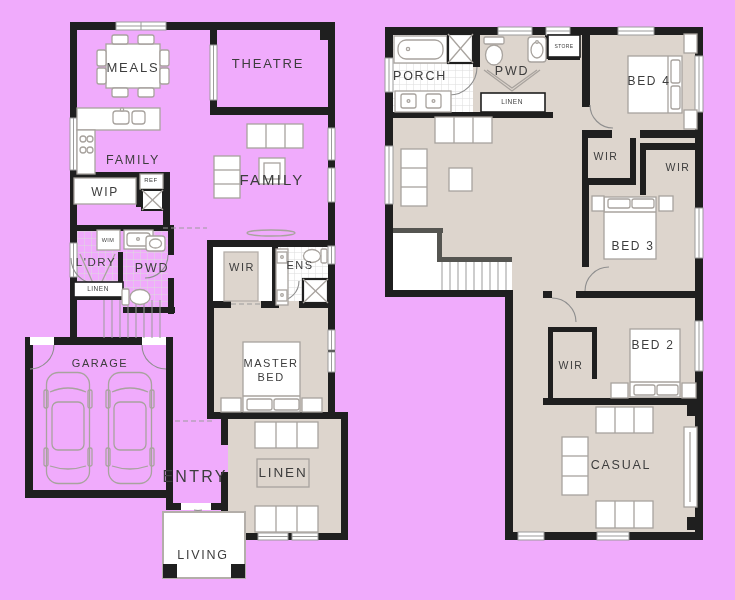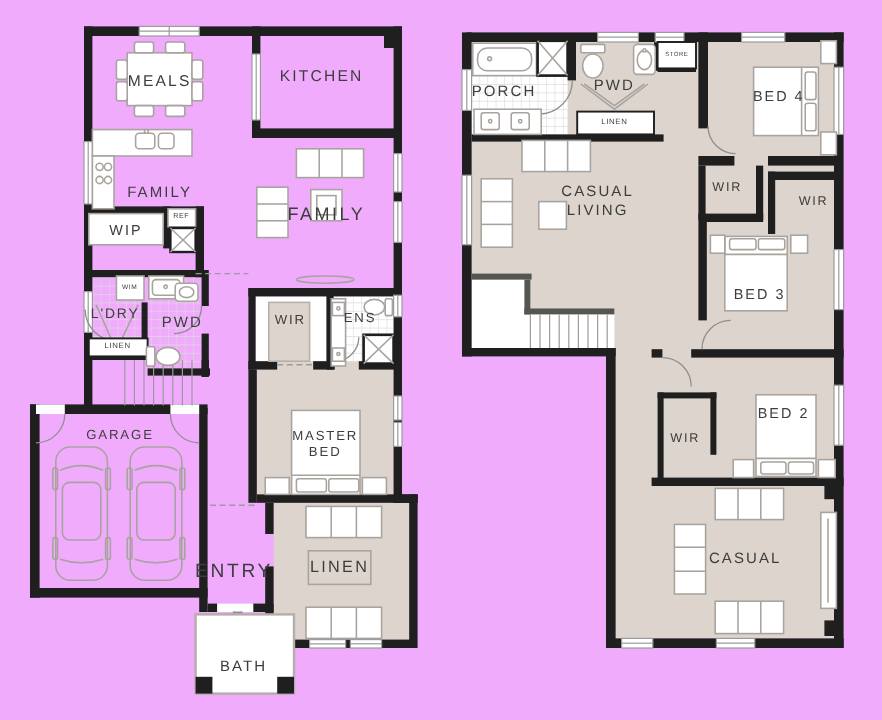--- a/index.html
+++ b/index.html
@@ -459,43 +459,42 @@
         <g>
               <rect x="684" y="427" width="13" height="80"></rect>
               <line x1="690" y1="432" x2="690" y2="502"></line>
             </g>
       </g>
     </g>
   </g>
 </svg>
 
 <div class="lbl" style="left:133px;top:68px;font-size:13px">MEALS</div>
-<div class="lbl" style="left:268px;top:64px;font-size:13px">KITCHEN</div>
+<div class="lbl" style="left:268px;top:64px;font-size:13px">THEATRE</div>
 <div class="lbl" style="left:133px;top:161px;font-size:12.5px">FAMILY</div>
 <div class="lbl" style="left:272px;top:180px;font-size:15px">FAMILY</div>
 <div class="lbl" style="left:105px;top:192px;font-size:12px">WIP</div>
 <div class="lbl small" style="left:151px;top:181px;font-size:6px">REF</div>
 <div class="lbl small" style="left:108px;top:240px;font-size:5.5px">WIM</div>
 <div class="lbl" style="left:96px;top:262px;font-size:11.5px">L'DRY</div>
 <div class="lbl" style="left:152px;top:269px;font-size:12.5px">PWD</div>
 <div class="lbl small" style="left:98px;top:289px;font-size:6.5px">LINEN</div>
 <div class="lbl" style="left:242px;top:268px;font-size:11px">WIR</div>
 <div class="lbl" style="left:300px;top:266px;font-size:11px">ENS</div>
 <div class="lbl wrap" style="left:271px;top:371px;font-size:11px;width:62px">MASTER BED</div>
 <div class="lbl" style="left:100px;top:364px;font-size:11px">GARAGE</div>
 <div class="lbl" style="left:195px;top:477px;font-size:16px">ENTRY</div>
 <div class="lbl" style="left:283px;top:473px;font-size:13.5px">LINEN</div>
-<div class="lbl" style="left:203px;top:556px;font-size:12.5px">BATH</div>
+<div class="lbl" style="left:203px;top:556px;font-size:12.5px">LIVING</div>
 
 <div class="lbl" style="left:420px;top:77px;font-size:12.5px">PORCH</div>
 <div class="lbl" style="left:512px;top:72px;font-size:12.5px">PWD</div>
 <div class="lbl small" style="left:564px;top:46px;font-size:5px">STORE</div>
 <div class="lbl small" style="left:512px;top:102px;font-size:6.5px">LINEN</div>
 <div class="lbl" style="left:649px;top:81px;font-size:12px">BED 4</div>
-<div class="lbl wrap" style="left:498px;top:168px;font-size:12.5px;width:100px">CASUAL LIVING</div>
 <div class="lbl" style="left:606px;top:157px;font-size:10.5px">WIR</div>
 <div class="lbl" style="left:678px;top:168px;font-size:10.5px">WIR</div>
 <div class="lbl" style="left:633px;top:246px;font-size:12px">BED 3</div>
 <div class="lbl" style="left:653px;top:345px;font-size:12px">BED 2</div>
 <div class="lbl" style="left:571px;top:366px;font-size:10.5px">WIR</div>
 <div class="lbl" style="left:621px;top:466px;font-size:12.5px">CASUAL</div>
 
 </div>
 
 </body></html>

